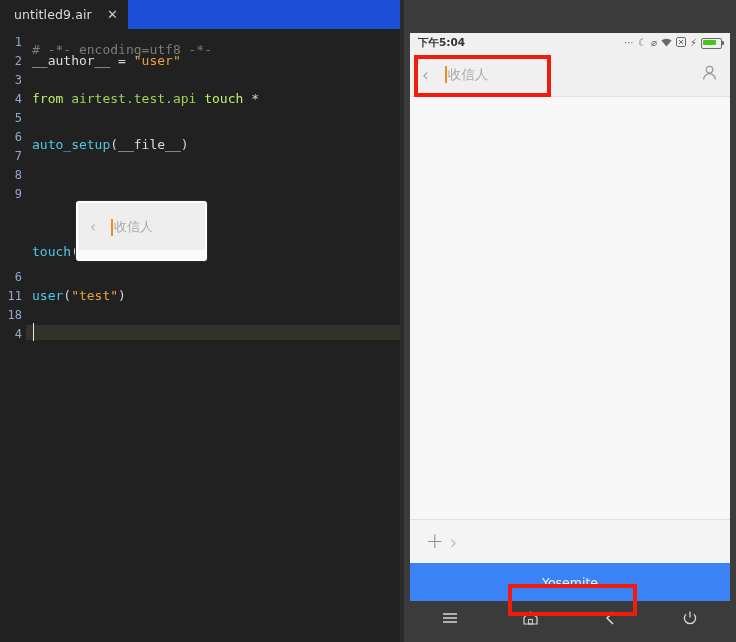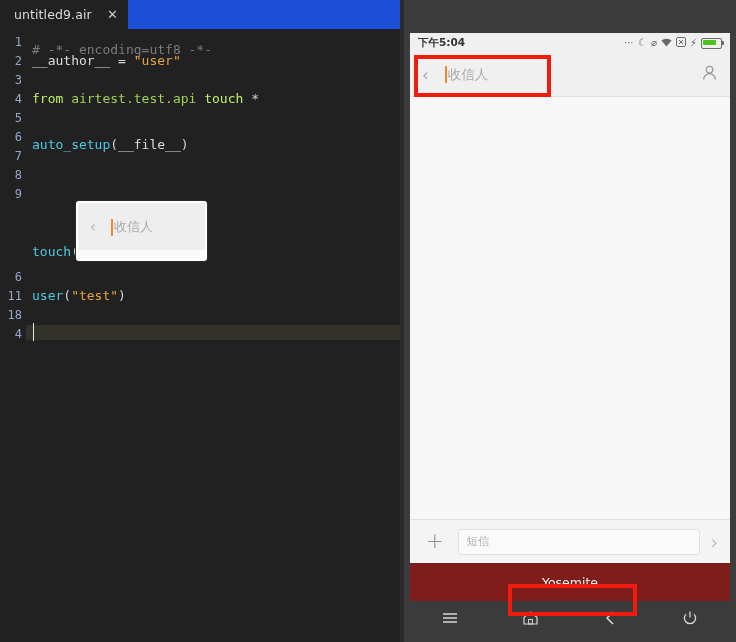--- a/index.html
+++ b/index.html
@@ -311,21 +311,21 @@
     font-family: "DejaVu Sans", sans-serif;
   }
 
   
   #yosemite-strip {
     position: absolute;
     left: 0;
     bottom: 33px;
     width: 100%;
     height: 38px;
-    background: #7f1d1d;
+    background: #3b82f6;
     display: flex;
     align-items: center;
     justify-content: center;
   }
   #yosemite-label {
     color: #f2f2f2;
     font-size: 12.5px;
   }
 
   
@@ -451,23 +451,20 @@
             <circle cx="7.5" cy="4.6" r="3.3" fill="none" stroke="#9a9a9a" stroke-width="1.3"></circle>
             <path d="M1.6 14.6 A5.9 5.9 0 0 1 13.4 14.6" fill="none" stroke="#9a9a9a" stroke-width="1.3"></path>
           </svg>
         </span>
       </div>
 
       <div id="conversation-area"></div>
 
       <div id="compose-bar">
         <span id="compose-plus">+</span>
-        <div id="compose-input">
-          <span class="ph">短信</span>
-        </div>
         <span id="send-arrow">›</span>
       </div>
 
       <div id="yosemite-strip">
         <span id="yosemite-label">Yosemite</span>
       </div>
 
       <div id="nav-bar">
         <div class="nav-btn">
           <svg width="16" height="12" viewBox="0 0 16 12" aria-hidden="true">

